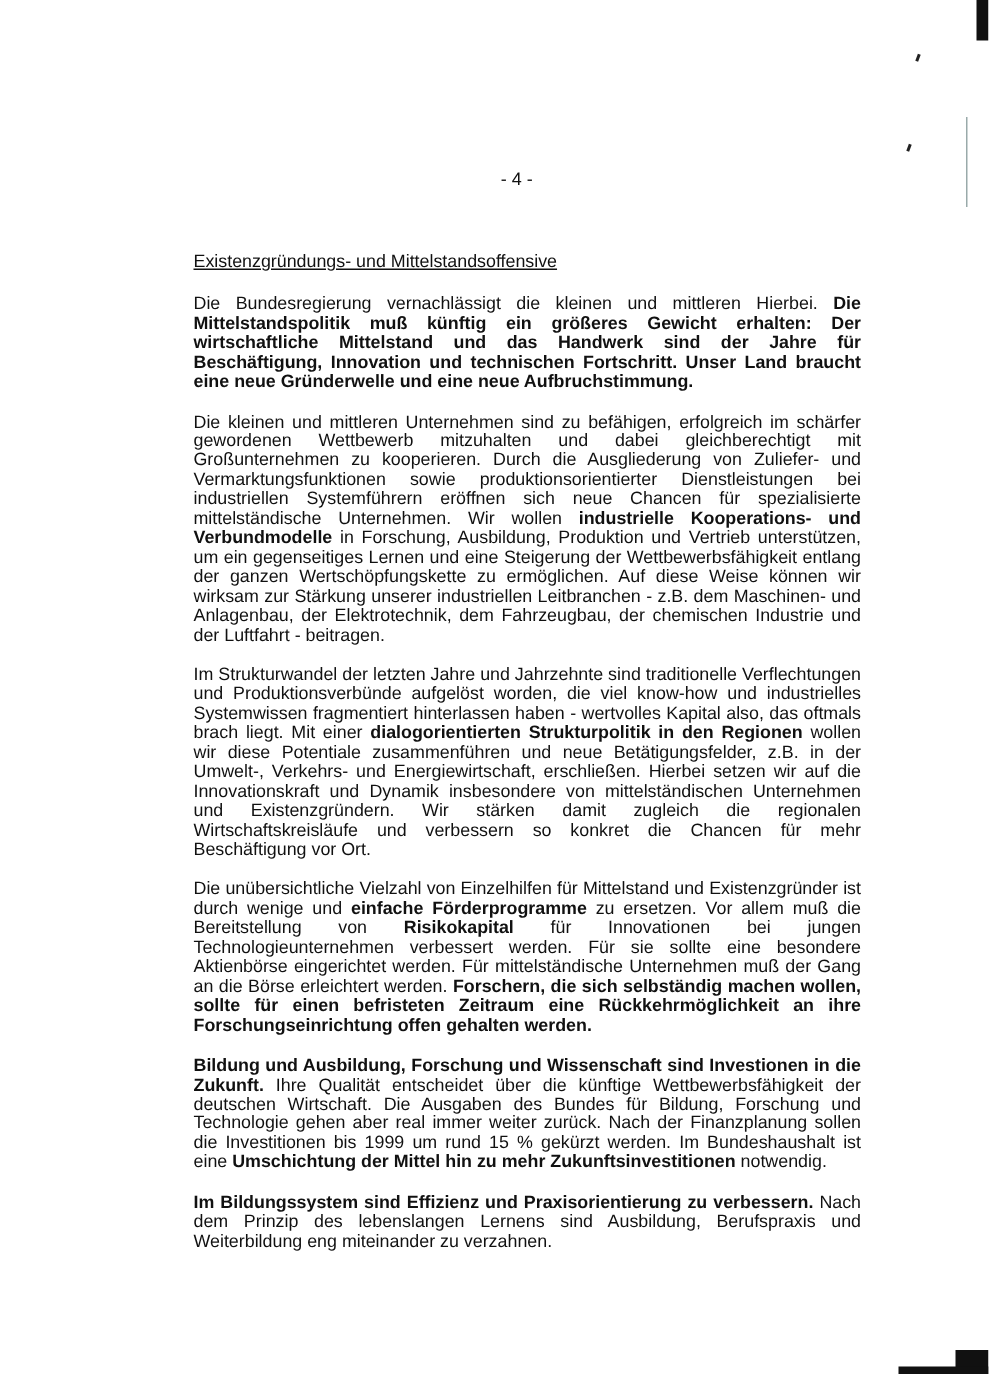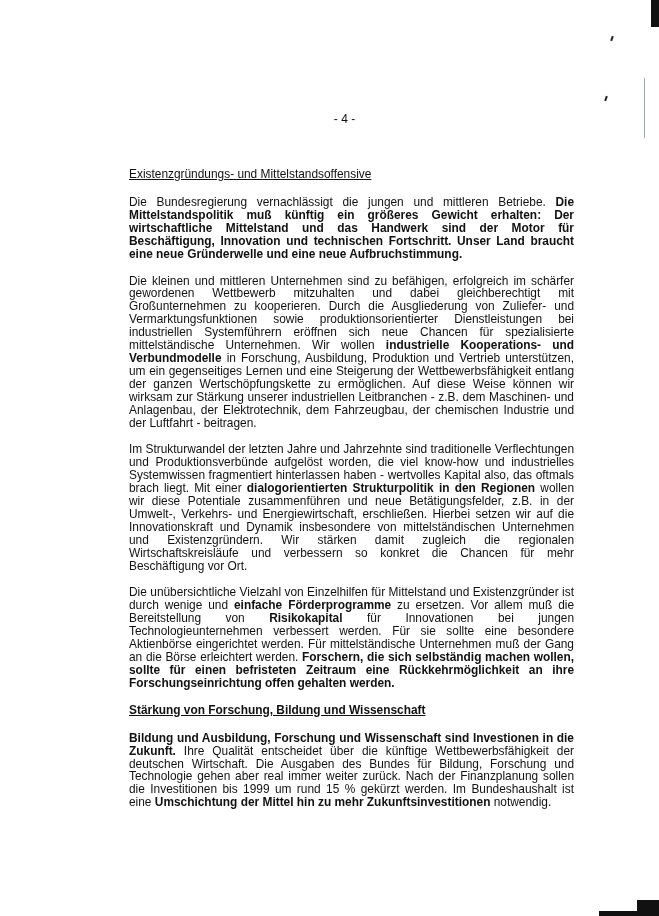--- a/index.html
+++ b/index.html
@@ -26,19 +26,19 @@
 <div class="scan-line"></div>
 <div class="speck" style="right:52px; top:96px;"></div>
 <div class="speck" style="right:46px; top:36px;"></div>
 <div class="scan-bottom-right"></div>
 <div class="scan-bottom-bar"></div>
 
 <div class="page-num">- 4 -</div>
 
 <div class="content" id="content">
     <h2 class="heading">Existenzgründungs- und Mittelstandsoffensive</h2>
-    <p><span>Die Bundesregierung vernachlässigt die jungen und mittleren Betriebe. </span><b>Die Mittelstandspolitik muß künftig ein größeres Gewicht erhalten: Der wirtschaftliche Mittelstand und das Handwerk sind der Motor für Beschäftigung, Innovation und technischen Fortschritt. Unser Land braucht eine neue Gründerwelle und eine neue Aufbruchstimmung.</b></p>
+    <p><span>Die Bundesregierung vernachlässigt die kleinen und mittleren Hierbei. </span><b>Die Mittelstandspolitik muß künftig ein größeres Gewicht erhalten: Der wirtschaftliche Mittelstand und das Handwerk sind der Jahre für Beschäftigung, Innovation und technischen Fortschritt. Unser Land braucht eine neue Gründerwelle und eine neue Aufbruchstimmung.</b></p>
     <p><span>Die kleinen und mittleren Unternehmen sind zu befähigen, erfolgreich im schärfer gewordenen Wettbewerb mitzuhalten und dabei gleichberechtigt mit Großunternehmen zu kooperieren. Durch die Ausgliederung von Zuliefer- und Vermarktungsfunktionen sowie produktionsorientierter Dienstleistungen bei industriellen Systemführern eröffnen sich neue Chancen für spezialisierte mittelständische Unternehmen. Wir wollen </span><b>industrielle Kooperations- und Verbundmodelle</b><span> in Forschung, Ausbildung, Produktion und Vertrieb unterstützen, um ein gegenseitiges Lernen und eine Steigerung der Wettbewerbsfähigkeit entlang der ganzen Wertschöpfungskette zu ermöglichen. Auf diese Weise können wir wirksam zur Stärkung unserer industriellen Leitbranchen - z.B. dem Maschinen- und Anlagenbau, der Elektrotechnik, dem Fahrzeugbau, der chemischen Industrie und der Luftfahrt - beitragen.</span></p>
     <p><span>Im Strukturwandel der letzten Jahre und Jahrzehnte sind traditionelle Verflechtungen und Produktionsverbünde aufgelöst worden, die viel know-how und industrielles Systemwissen fragmentiert hinterlassen haben - wertvolles Kapital also, das oftmals brach liegt. Mit einer </span><b>dialogorientierten Strukturpolitik in den Regionen</b><span> wollen wir diese Potentiale zusammenführen und neue Betätigungsfelder, z.B. in der Umwelt-, Verkehrs- und Energiewirtschaft, erschließen. Hierbei setzen wir auf die Innovationskraft und Dynamik insbesondere von mittelständischen Unternehmen und Existenzgründern. Wir stärken damit zugleich die regionalen Wirtschaftskreisläufe und verbessern so konkret die Chancen für mehr Beschäftigung vor Ort.</span></p>
     <p><span>Die unübersichtliche Vielzahl von Einzelhilfen für Mittelstand und Existenzgründer ist durch wenige und </span><b>einfache Förderprogramme</b><span> zu ersetzen. Vor allem muß die Bereitstellung von </span><b>Risikokapital</b><span> für Innovationen bei jungen Technologieunternehmen verbessert werden. Für sie sollte eine besondere Aktienbörse eingerichtet werden. Für mittelständische Unternehmen muß der Gang an die Börse erleichtert werden. </span><b>Forschern, die sich selbständig machen wollen, sollte für einen befristeten Zeitraum eine Rückkehrmöglichkeit an ihre Forschungseinrichtung offen gehalten werden.</b></p>
-    <h2 class="heading bold">Stärkung von Forschung, Bildung und Wissenschaft</h2>
     <p><b>Bildung und Ausbildung, Forschung und Wissenschaft sind Investionen in die Zukunft.</b><span> Ihre Qualität entscheidet über die künftige Wettbewerbsfähigkeit der deutschen Wirtschaft. Die Ausgaben des Bundes für Bildung, Forschung und Technologie gehen aber real immer weiter zurück. Nach der Finanzplanung sollen die Investitionen bis 1999 um rund 15 % gekürzt werden. Im Bundeshaushalt ist eine </span><b>Umschichtung der Mittel hin zu mehr Zukunftsinvestitionen</b><span> notwendig.</span></p>
+    <p><b>Im Bildungssystem sind Effizienz und Praxisorientierung zu verbessern.</b><span> Nach dem Prinzip des lebenslangen Lernens sind Ausbildung, Berufspraxis und Weiterbildung eng miteinander zu verzahnen.</span></p>
   </div>
 
 </body></html>

